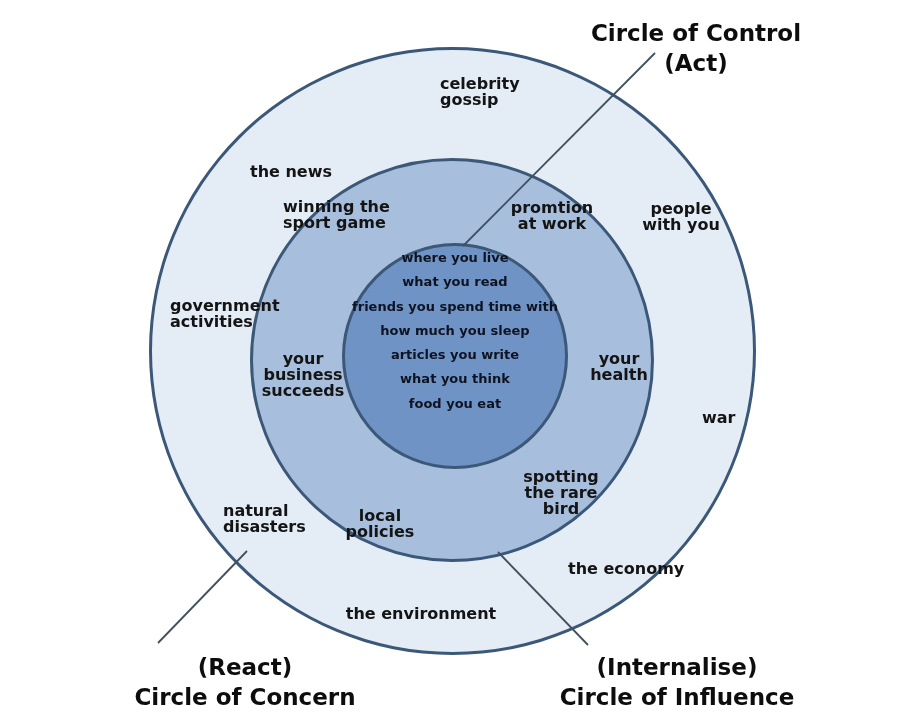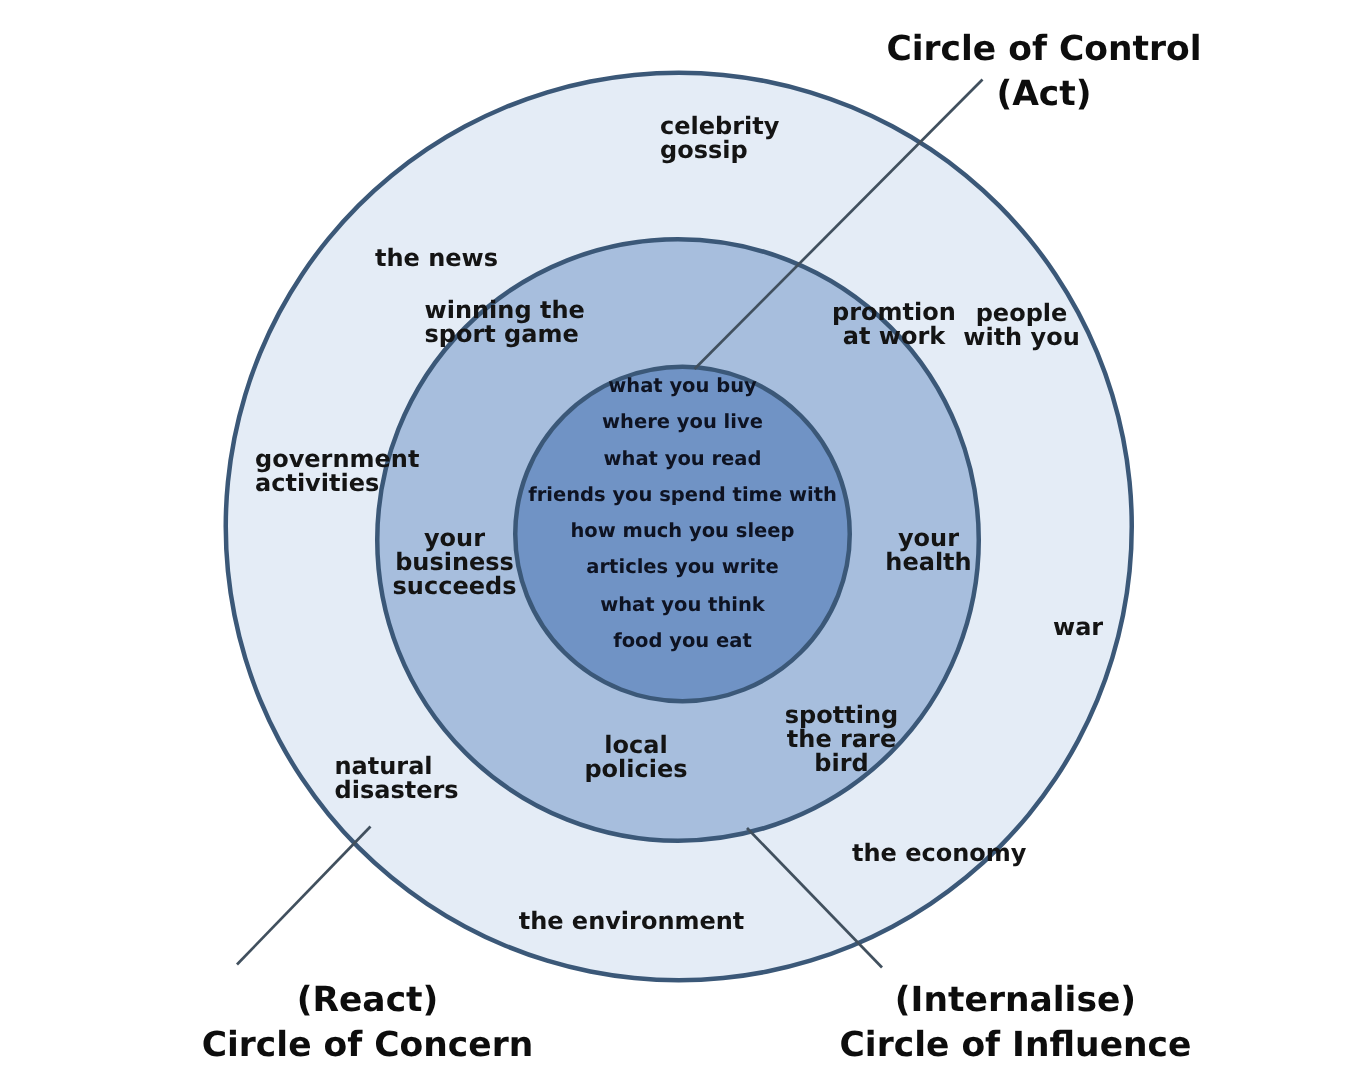--- a/index.html
+++ b/index.html
@@ -63,35 +63,34 @@
   <div class="ring-label" style="left:170px;top:298px;">government
 activities</div>
   <div class="ring-label" style="left:702px;top:410px;">war</div>
   <div class="ring-label" style="left:223px;top:503px;">natural
 disasters</div>
   <div class="ring-label" style="left:568px;top:561px;">the economy</div>
   <div class="ring-label ctr" style="left:421px;top:606px;">the environment</div>
 
   <div class="ring-label" style="left:283px;top:199px;">winning the
 sport game</div>
-  <div class="ring-label ctr" style="left:552px;top:200px;margin-left:44px;">promtion
+  <div class="ring-label ctr" style="left:552px;top:200px;">promtion
 at work</div>
   <div class="ring-label ctr" style="left:303px;top:351px;">your
 business
 succeeds</div>
   <div class="ring-label ctr" style="left:619px;top:351px;">your
 health</div>
-  <div class="ring-label ctr" style="left:380px;top:489px;margin-left:44px;">local
+  <div class="ring-label ctr" style="left:380px;top:508px;">local
 policies</div>
   <div class="ring-label ctr" style="left:561px;top:469px;">spotting
 the rare
 bird</div>
 
   <div id="inner-stack">
-    <div class="inner-line">what you buy</div>
     <div class="inner-line">where you live</div>
     <div class="inner-line">what you read</div>
     <div class="inner-line">friends you spend time with</div>
     <div class="inner-line">how much you sleep</div>
     <div class="inner-line">articles you write</div>
     <div class="inner-line">what you think</div>
     <div class="inner-line">food you eat</div>
   </div>
 
 </div>

